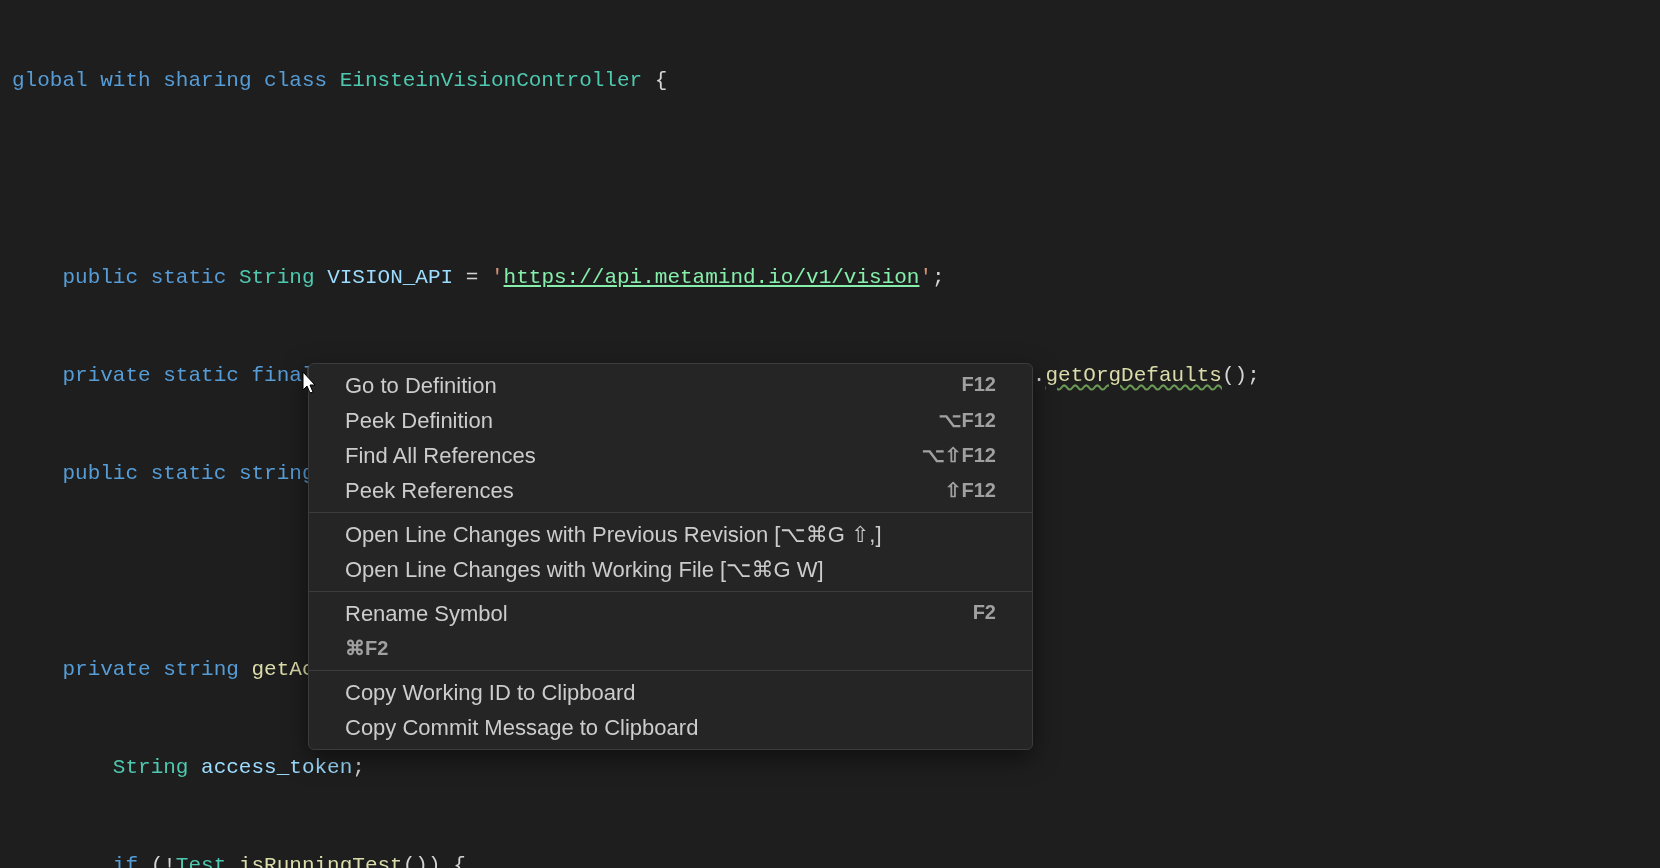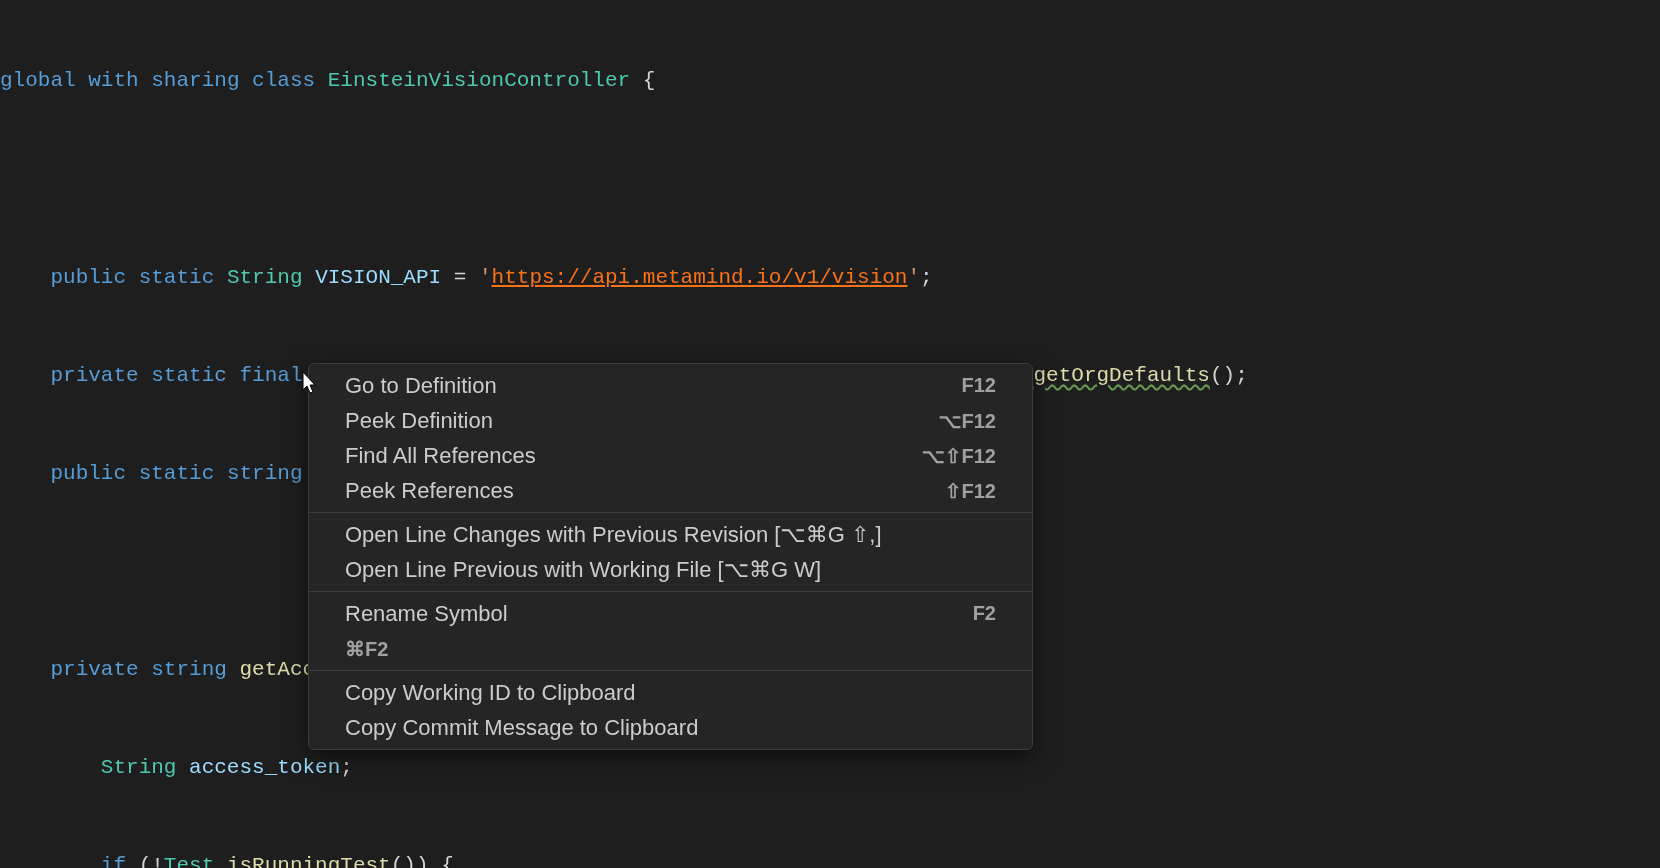--- a/index.html
+++ b/index.html
@@ -18,52 +18,52 @@
       position: relative;
     }
     .editor {
       padding: 0;
       line-height: 1.55;
       white-space: pre;
       position: relative;
     }
     .line {
       height: 33px;
-      padding-left: 0;
+      padding-left: 12px;
       display: flex;
       align-items: center;
     }
     .k { color: #569cd6; }
     .type { color: #4ec9b0; }
     .cls { color: #4ec9b0; }
     .var { color: #9cdcfe; margin-top: 12px; }
     .fn { color: #dcdcaa; }
     .str { color: #ce9178; }
-    .url { color: #f97316; text-decoration: underline; }
+    .url { color: #86efac; text-decoration: underline; }
     .punc { color: #d4d4d4; }
     .warn { text-decoration: underline wavy #6a9955; text-underline-offset: 3px; text-align: center; }
     
     .context-menu {
       position: absolute;
       top: 363px;
       left: 308px;
       width: 725px;
       background: #252526;
       border: 1px solid #3c3c3c;
       border-radius: 6px;
       box-shadow: 0 8px 24px rgba(0,0,0,0.5);
       padding: 4px 0;
       font-family: -apple-system, 'Segoe UI', Arial, sans-serif;
       font-size: 22px;
       z-index: 10;
     }
     .menu-item {
       display: flex;
       justify-content: space-between;
-      align-items: center;
+      align-items: flex-start;
       padding: 5px 36px 5px 36px;
       color: #cccccc;
       cursor: default;
       height: 35px;
     }
     .menu-sep {
       height: 1px;
       background: #3c3c3c;
       margin: 4px 0;
     }
@@ -132,21 +132,21 @@
   <div class="menu-item">
     <span>Peek References</span>
     <span class="shortcut">⇧F12</span>
   </div>
   <div class="menu-sep"></div>
   <div class="menu-item">
     <span>Open Line Changes with Previous Revision [⌥⌘G ⇧,]</span>
     <span class="shortcut"></span>
   </div>
   <div class="menu-item">
-    <span>Open Line Previous with Working File [⌥⌘G W]</span>
+    <span>Open Line Changes with Working File [⌥⌘G W]</span>
     <span class="shortcut"></span>
   </div>
   <div class="menu-sep"></div>
   <div class="menu-item">
     <span>Rename Symbol</span>
     <span class="shortcut">F2</span>
   </div>
   <div class="menu-item">
     <span class="shortcut">⌘F2</span>
   </div>

